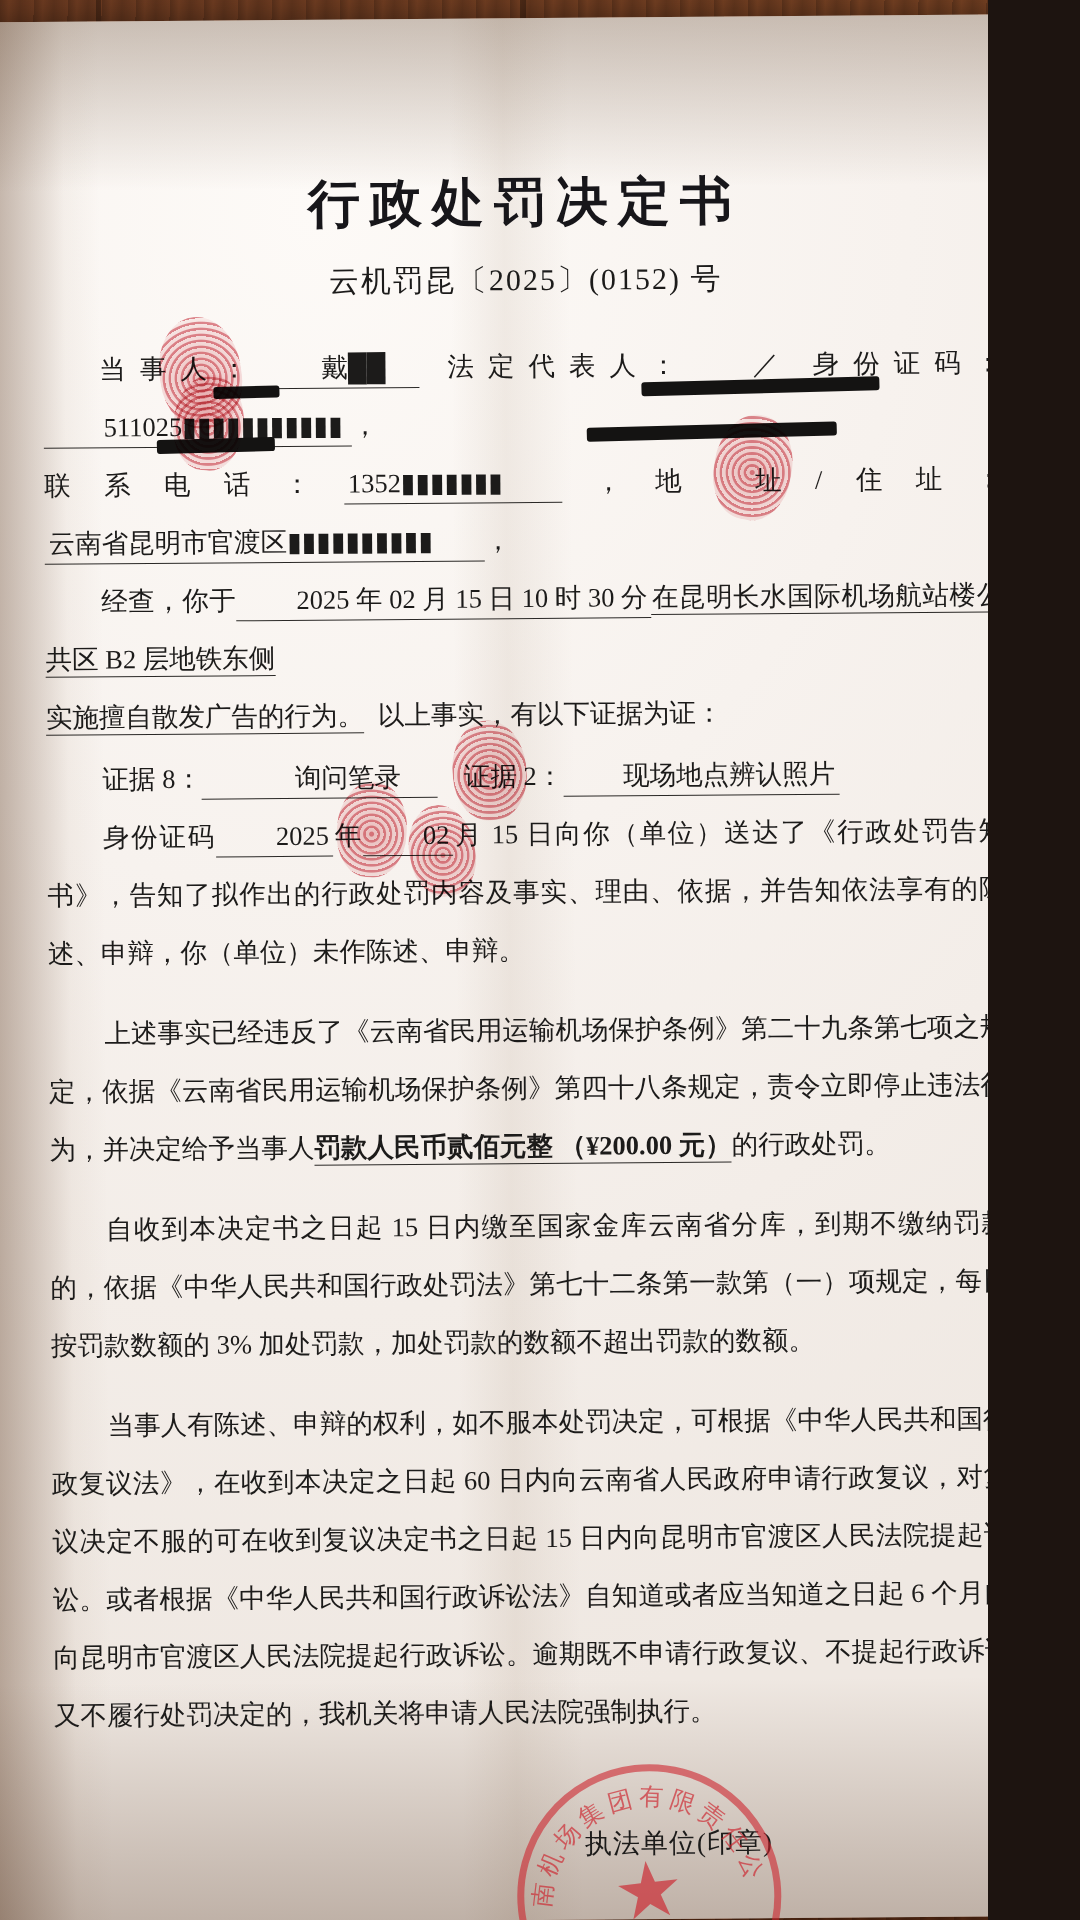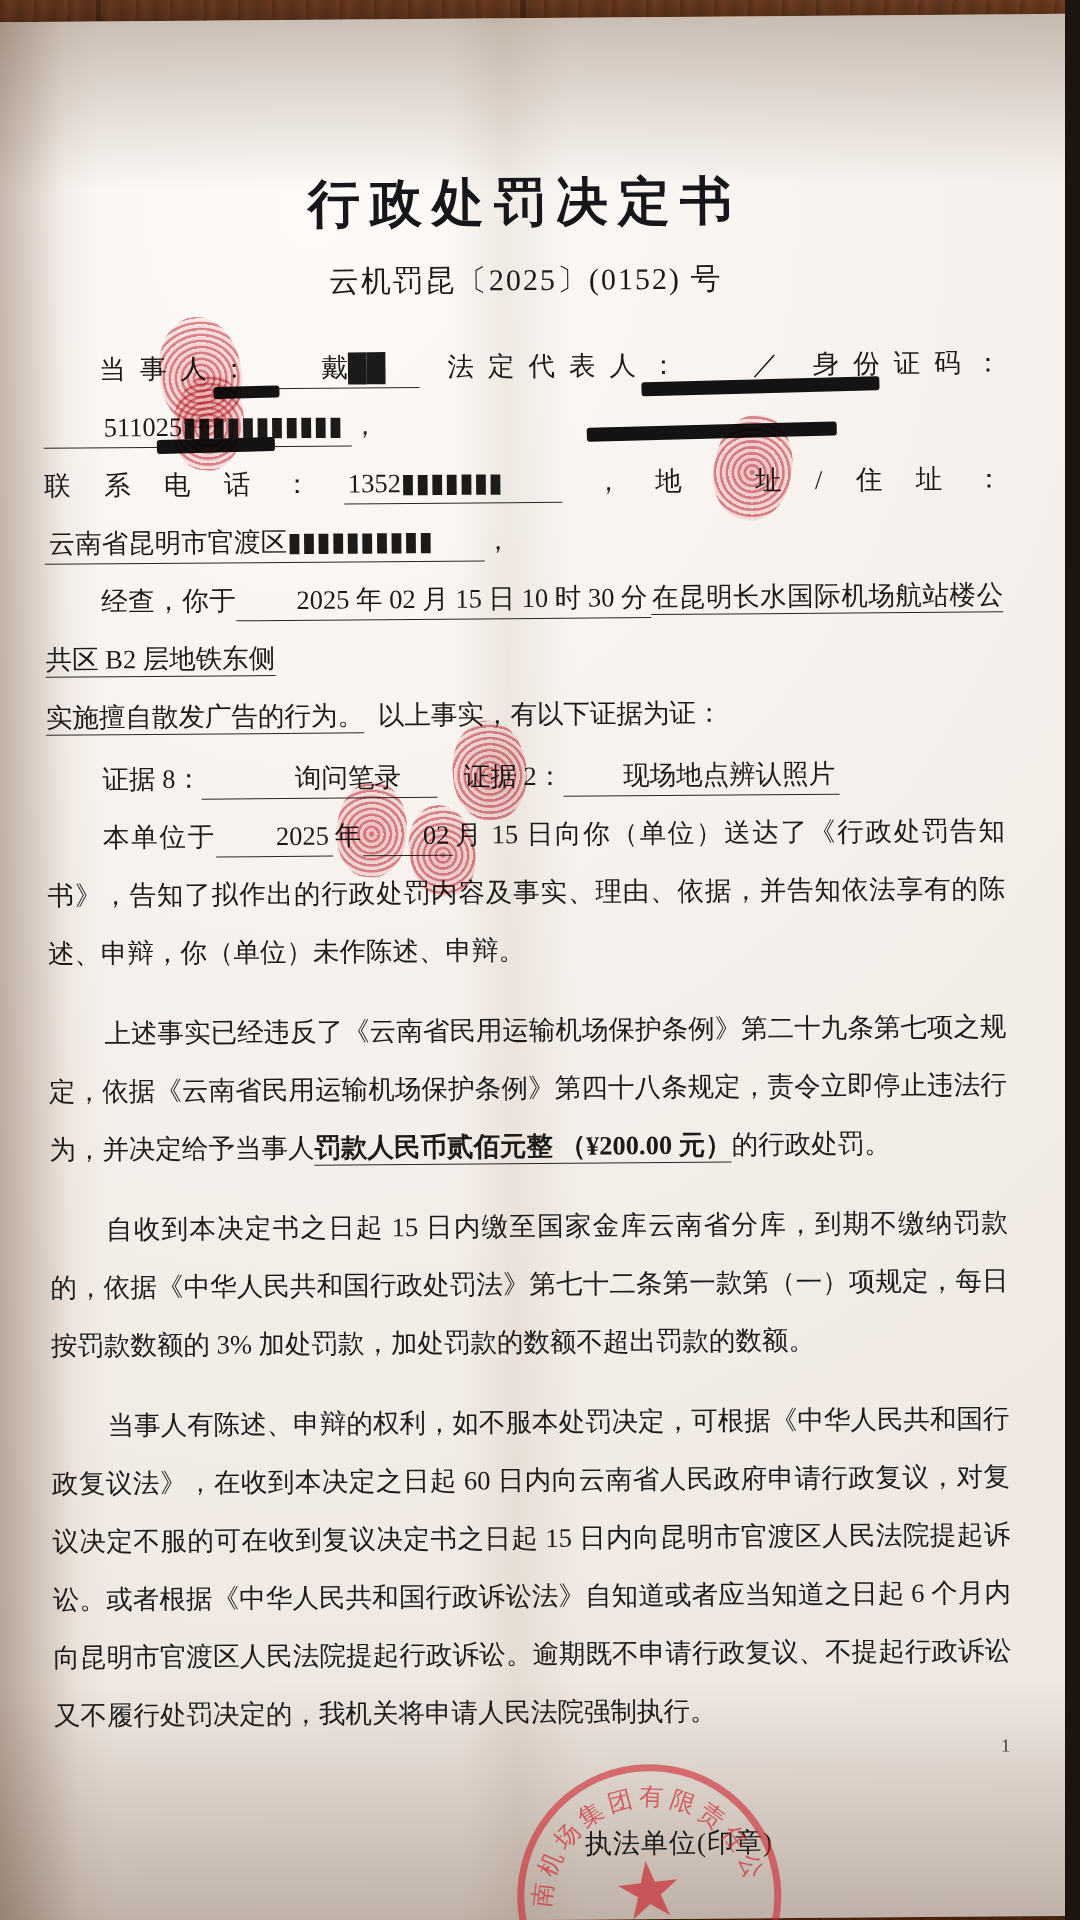--- a/index.html
+++ b/index.html
@@ -8,21 +8,21 @@
     background: #1d1410;
   }
   body {
     width: 1080px;
     height: 1920px;
     overflow: hidden;
     font-family: "Liberation Serif", serif;
   }
   #stage {
     position: relative;
-    width: 1065px;
+    width: 988px;
     height: 1920px;
     overflow: hidden;
   }
   
   .desk {
     position: absolute;
     inset: 0;
     background:
       repeating-linear-gradient(92deg,
         rgba(0,0,0,0.20) 0px, rgba(0,0,0,0.0) 9px, rgba(0,0,0,0.14) 20px, rgba(0,0,0,0.0) 34px),
@@ -230,21 +230,21 @@
         </p>
         <p class="p">
           <span class="uw">实施擅自散发广告的行为。</span><span class="gap-s"></span><span>以上事实，有以下证据为证：</span>
         </p>
 
         <p class="p evidence-row">
           <span>证据 8：</span><span class="u" style="min-width:228px; text-align:center;">询问笔录</span><span class="sp"></span><span>证据 2：</span><span class="u" style="min-width:268px; text-align:center;">现场地点辨认照片</span>
         </p>
 
         <p class="p indent">
-          <span>本单位于</span><span class="u" style="min-width:96px; text-align:center;">2025</span><span>年</span><span class="u" style="min-width:54px; text-align:center;">02</span><span>月 15 日向你（单位）送达了《行政处罚告知书》，告知了拟作出的行政处罚内容及事实、理由、依据，并告知依法享有的陈述、申辩，你（单位）未作陈述、申辩。</span>
+          <span>身份证码</span><span class="u" style="min-width:96px; text-align:center;">2025</span><span>年</span><span class="u" style="min-width:54px; text-align:center;">02</span><span>月 15 日向你（单位）送达了《行政处罚告知书》，告知了拟作出的行政处罚内容及事实、理由、依据，并告知依法享有的陈述、申辩，你（单位）未作陈述、申辩。</span>
         </p>
 
         <p class="p indent" style="margin-top:22px;">
           <span>上述事实已经违反了《云南省民用运输机场保护条例》第二十九条第七项之规定，依据《云南省民用运输机场保护条例》第四十八条规定，责令立即停止违法行为，并决定给予当事人</span><span class="uw bold">罚款人民币贰佰元整 （¥200.00 元）</span><span>的行政处罚。</span>
         </p>
 
         <p class="p indent" style="margin-top:22px;">自收到本决定书之日起 15 日内缴至国家金库云南省分库，到期不缴纳罚款的，依据《中华人民共和国行政处罚法》第七十二条第一款第（一）项规定，每日按罚款数额的 3% 加处罚款，加处罚款的数额不超出罚款的数额。</p>
 
         <p class="p indent" style="margin-top:22px;">当事人有陈述、申辩的权利，如不服本处罚决定，可根据《中华人民共和国行政复议法》，在收到本决定之日起 60 日内向云南省人民政府申请行政复议，对复议决定不服的可在收到复议决定书之日起 15 日内向昆明市官渡区人民法院提起诉讼。或者根据《中华人民共和国行政诉讼法》自知道或者应当知道之日起 6 个月内向昆明市官渡区人民法院提起行政诉讼。逾期既不申请行政复议、不提起行政诉讼又不履行处罚决定的，我机关将申请人民法院强制执行。</p>
 

